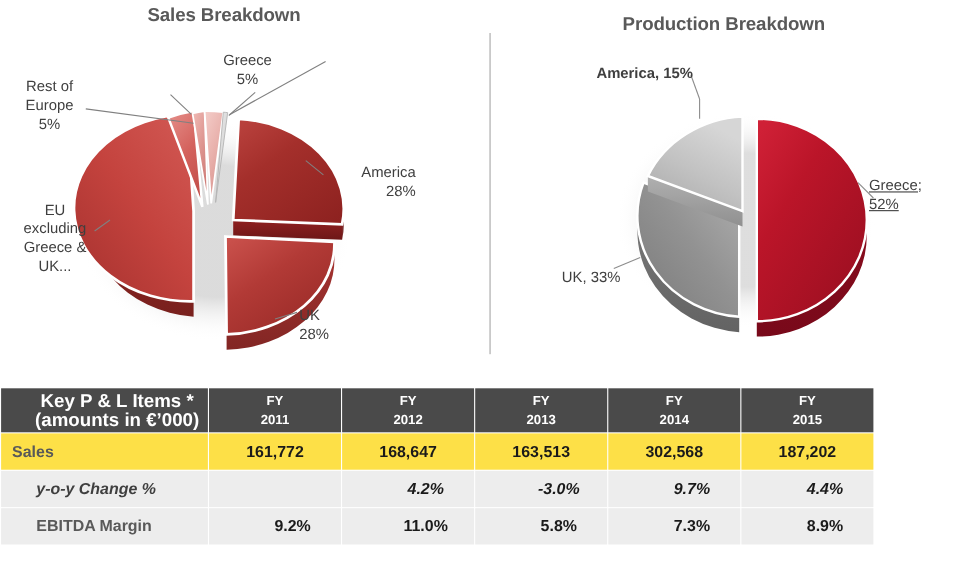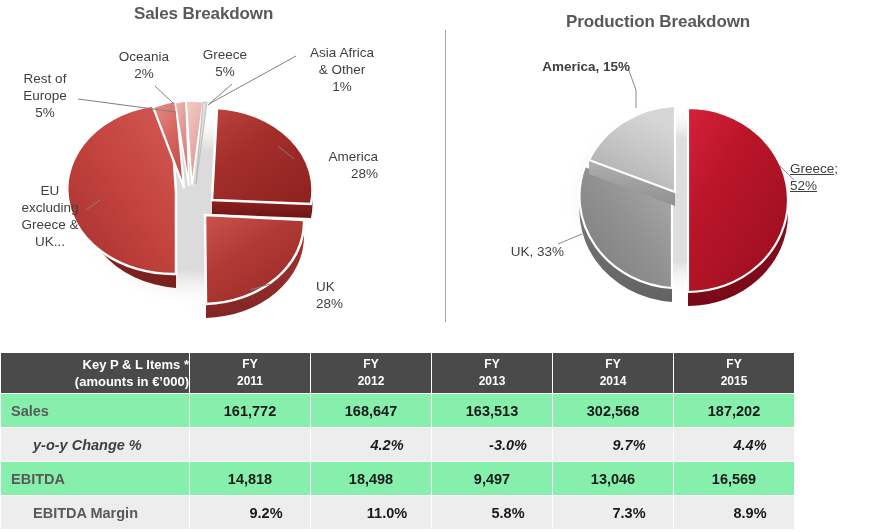--- a/index.html
+++ b/index.html
@@ -48,21 +48,21 @@
     white-space: pre-line;
   }
 
   
   #lbl-oceania     { left: 108px; top: 48px;  width: 72px; }
   #lbl-greece-s    { left: 190px; top: 46px;  width: 70px; }
   #lbl-asia        { left: 296px; top: 44px;  width: 92px; text-align: center; }
   #lbl-rest        { left: 6px;   top: 70px;  width: 78px; }
   #lbl-eu          { left: 10px;  top: 182px; width: 80px; }
   #lbl-america-s   { left: 296px; top: 148px; width: 82px; text-align: right; }
-  #lbl-uk-s        { left: 272px; top: 278px; width: 60px; text-align: left; margin-left: 44px; }
+  #lbl-uk-s        { left: 272px; top: 278px; width: 60px; text-align: left; }
 
   
   #lbl-america-p   { left: 500px; top: 58px;  width: 130px; text-align: right; font-weight: bold; }
   #lbl-uk-p        { left: 478px; top: 243px; width: 86px; text-align: right; }
   #lbl-greece-p    { left: 790px; top: 160px; width: 80px; text-align: left; text-decoration: underline; }
 
   
   #pl-table {
     position: absolute;
     left: 0px; top: 352px;
@@ -80,38 +80,38 @@
     color: #ffffff;
     font-family: "Liberation Sans", sans-serif;
     font-weight: bold;
     font-size: 12px;
     height: 40px;
     line-height: 17px;
     text-align: center;
     white-space: pre-line;
   }
   #pl-table thead th.first {
-    text-align: right;
+    text-align: center;
     padding-left: 23px;
-    font-size: 13px;
+    font-size: 17px;
   }
   #pl-table tbody td {
     height: 33px;
     font-family: "Liberation Sans", sans-serif;
     font-size: 14.5px;
     font-weight: bold;
     color: #1a1a1a;
     text-align: center;
   }
   #pl-table tbody td.label {
     text-align: left;
     padding-left: 10px;
     color: #595959;
   }
-  #pl-table tbody tr.shade-a td { background: #86efac; }
+  #pl-table tbody tr.shade-a td { background: #fde047; }
   #pl-table tbody tr.shade-b td { background: #ededed; padding-left: 32px; }
   #pl-table tbody tr.italic td  { font-style: italic; }
   #pl-table tbody tr.italic td.label { color: #3f3f3f; }
   col.c0 { width: 188px; }
   col.cx { width: 120px; }
 </style>
 </head>
 <body>
 
 <div id="page">
@@ -219,27 +219,22 @@
       <line x1="78" y1="79" x2="176" y2="92"></line>
       <line x1="155" y1="66" x2="174" y2="84"></line>
       <line x1="232" y1="64" x2="208" y2="85"></line>
       <line x1="296" y1="36" x2="209" y2="84"></line>
       <line x1="294" y1="139" x2="278" y2="126"></line>
       <line x1="270" y1="264" x2="250" y2="270"></line>
       <line x1="86" y1="190" x2="100" y2="180"></line>
     </g>
   </svg>
 
-  <div class="pie-label" id="lbl-oceania">Oceania
-2%</div>
   <div class="pie-label" id="lbl-greece-s">Greece
 5%</div>
-  <div class="pie-label" id="lbl-asia">Asia Africa
-&amp; Other
-1%</div>
   <div class="pie-label" id="lbl-rest">Rest of
 Europe
 5%</div>
   <div class="pie-label" id="lbl-eu">EU
 excluding
 Greece &amp;
 UK...</div>
   <div class="pie-label" id="lbl-america-s">America
 28%</div>
   <div class="pie-label" id="lbl-uk-s">UK
@@ -347,28 +342,20 @@
         <td>187,202</td>
       </tr>
       <tr class="shade-b italic">
         <td class="label">y-o-y Change %</td>
         <td></td>
         <td>4.2%</td>
         <td>-3.0%</td>
         <td>9.7%</td>
         <td>4.4%</td>
       </tr>
-      <tr class="shade-a">
-        <td class="label">EBITDA</td>
-        <td>14,818</td>
-        <td>18,498</td>
-        <td>9,497</td>
-        <td>13,046</td>
-        <td>16,569</td>
-      </tr>
       <tr class="shade-b">
         <td class="label">EBITDA Margin</td>
         <td>9.2%</td>
         <td>11.0%</td>
         <td>5.8%</td>
         <td>7.3%</td>
         <td>8.9%</td>
       </tr>
     </tbody>
   </table>

